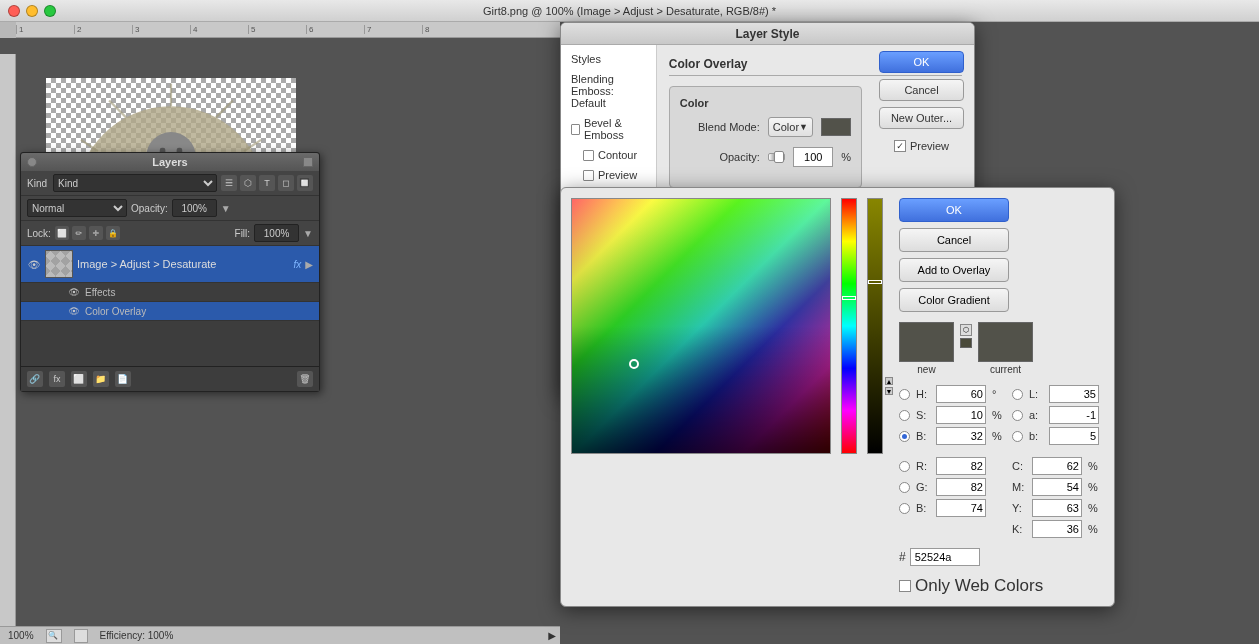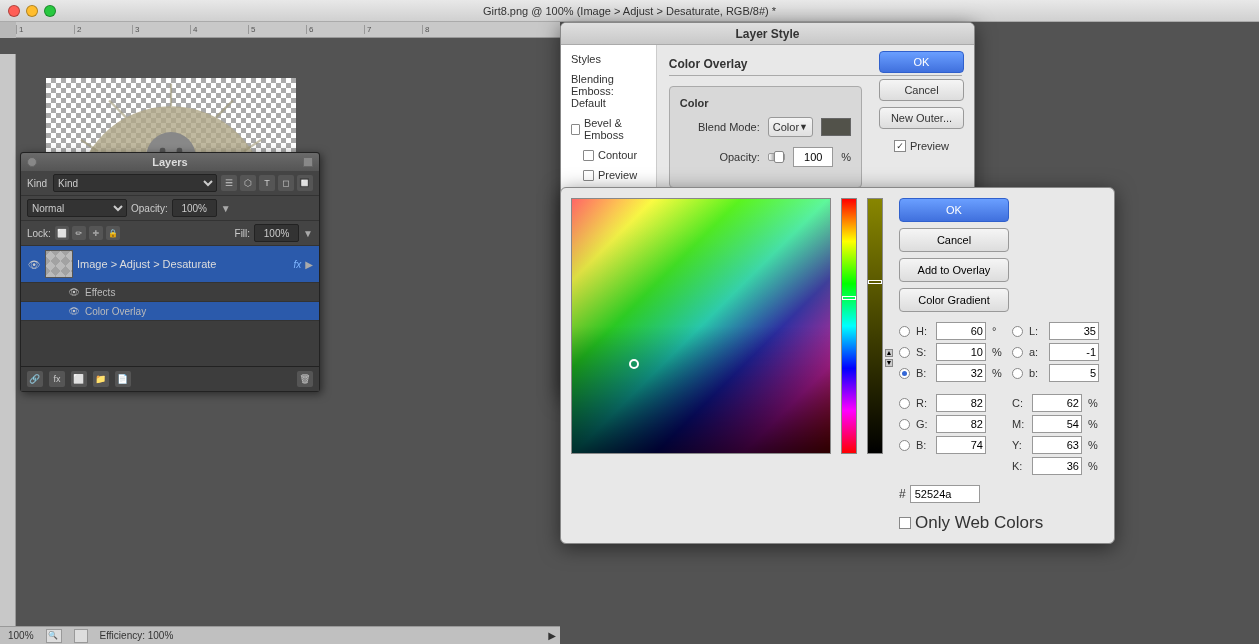--- a/index.html
+++ b/index.html
@@ -1083,20 +1083,34 @@
 
         <div class="cp-right" style="margin-left:6px;">
 
           <div class="cp-buttons" style="margin-left:0;">
             <button class="cp-btn ok-btn">OK</button>
             <button class="cp-btn">Cancel</button>
             <button class="cp-btn">Add to Overlay</button>
             <button class="cp-btn">Color Gradient</button>
           </div>
 
+          <div class="cp-swatches" style="margin-top:4px;">
+            <div class="cp-swatch-stack">
+              <div class="cp-swatch-new"></div>
+              <span class="cp-swatch-label">new</span>
+            </div>
+            <div style="display:flex; flex-direction:column; gap:2px;">
+              <div style="width:12px;height:12px;background:#ddd;border:1px solid #888;display:flex;align-items:center;justify-content:center;font-size:7px;margin-top:2px;">⬡</div>
+              <div style="width:12px;height:10px;background:#4a4a3a;border:1px solid #666;"></div>
+            </div>
+            <div class="cp-swatch-stack">
+              <div class="cp-swatch-current"></div>
+              <span class="cp-swatch-label">current</span>
+            </div>
+          </div>
 
           <div style="display:flex; gap:10px; margin-top:4px;">
 
             <div class="cp-fields">
               <div class="cp-field-row">
                 <div class="cp-radio"></div>
                 <span class="cp-field-label">H:</span>
                 <input class="cp-field-input" type="text" value="60" style="">
                 <span class="cp-field-unit">°</span>
               </div>

